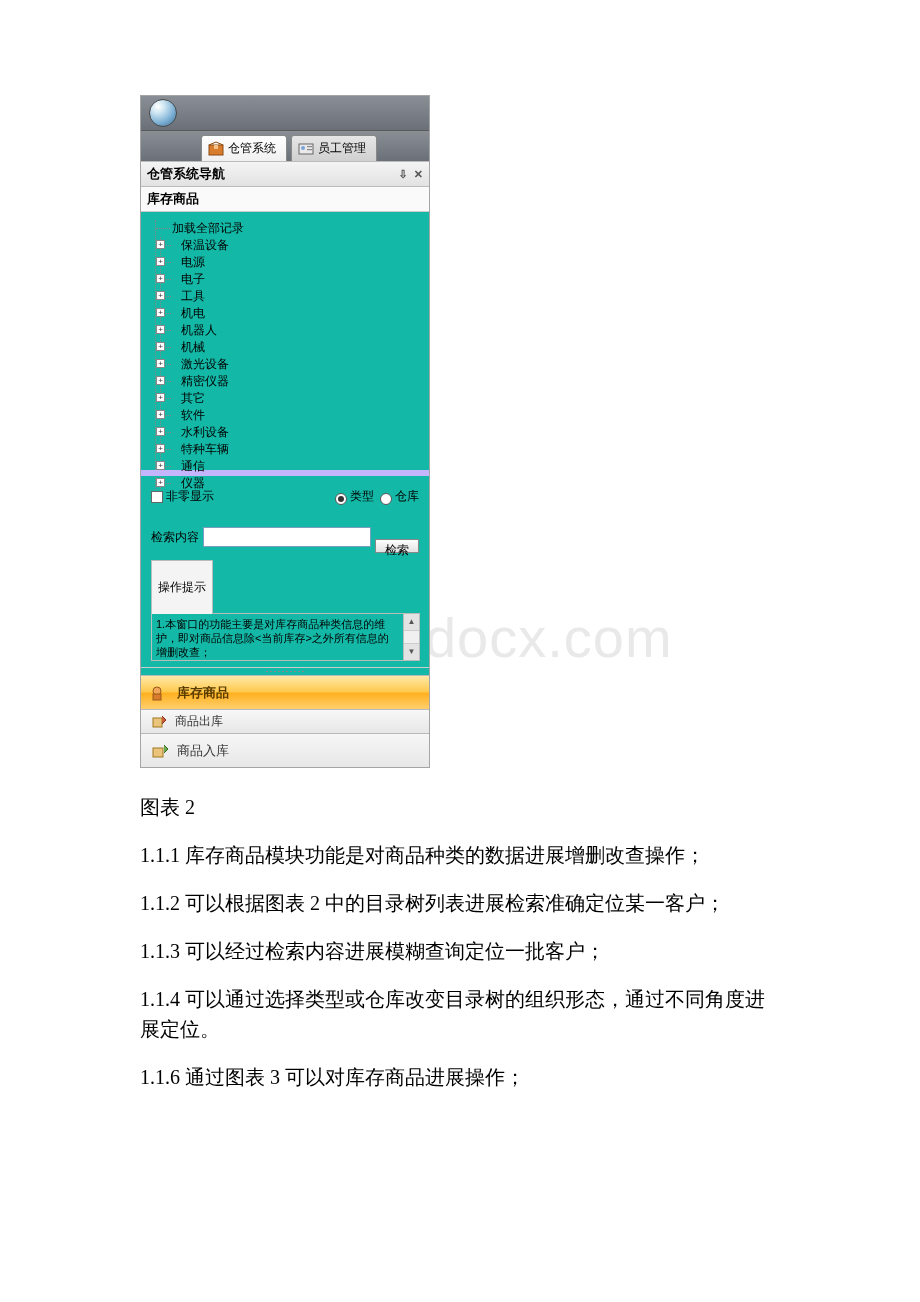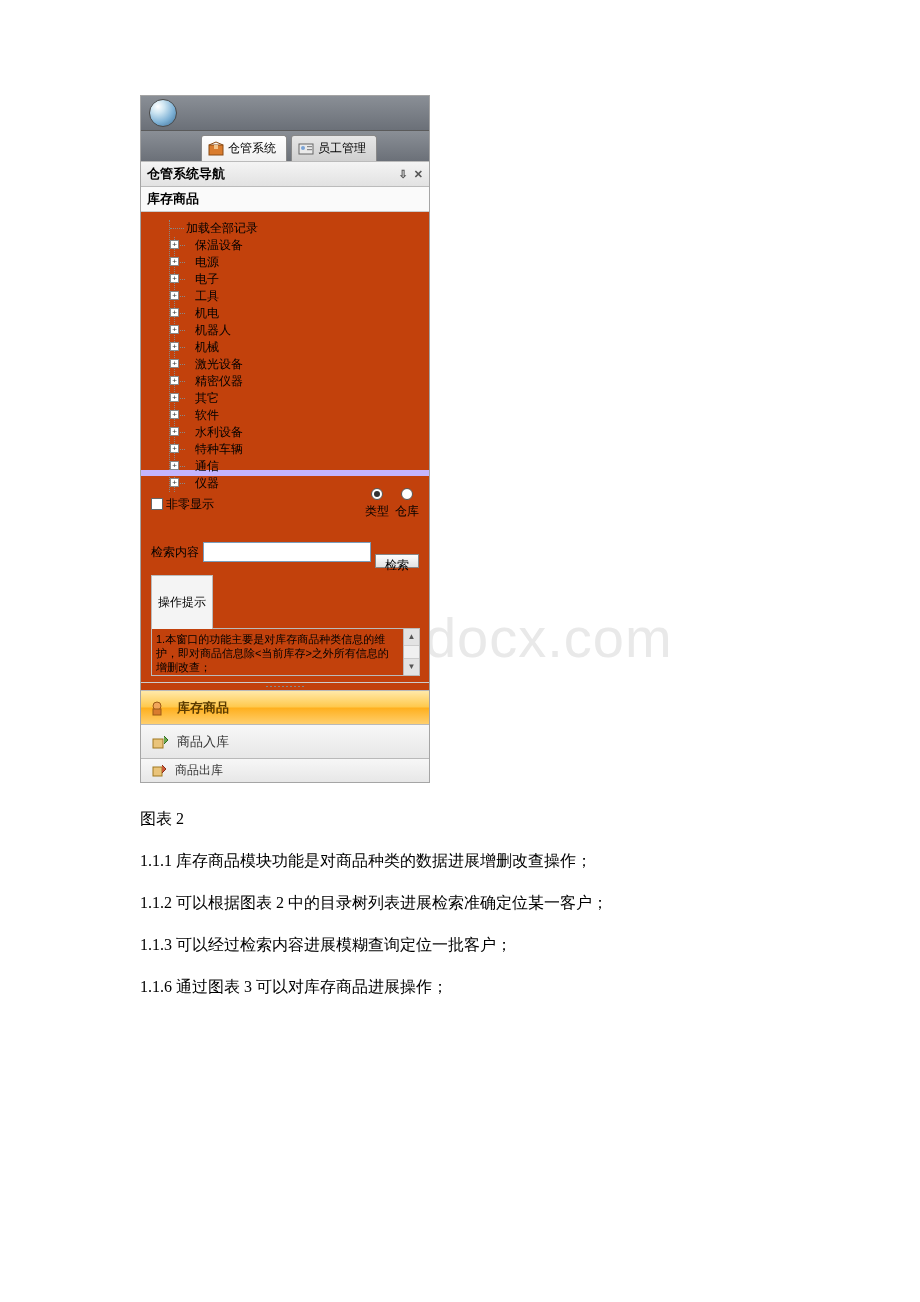--- a/index.html
+++ b/index.html
@@ -9,21 +9,21 @@
     background: #ffffff;
     font-family: "Microsoft YaHei", "SimSun", Arial, sans-serif;
     position: relative;
   }
   .page-wrap {
     padding: 95px 140px 0 140px;
   }
   .app-window {
     width: 290px;
     border: 1px solid #a5a5a5;
-    background: #c2410c;
+    background: #14b8a6;
     position: relative;
   }
   .ribbon-top {
     height: 35px;
     background: linear-gradient(#8a8f96, #6b7078);
     position: relative;
     border-bottom: 1px solid #5a5a5a;
   }
   .orb {
     position: absolute;
@@ -87,21 +87,21 @@
     font-size: 12px;
     line-height: 17px;
     height: 258px;
   }
   .tree-root {
     list-style: none;
   }
   .tree-top {
     border-left: 1px dotted #888;
     padding-left: 0;
-    margin-left: 14px;
+    margin-left: 0;
   }
   .tree-top-item {
     padding-left: 16px;
     position: relative;
   }
   .tree-top-item::before {
     content: "";
     position: absolute;
     left: 0; top: 8px;
     width: 14px;
@@ -143,21 +143,21 @@
     gap: 6px;
     font-size: 12px;
   }
   .chk {
     display: flex; align-items: center; gap: 3px;
   }
   .chkbox {
     width: 12px; height: 12px; border: 1px solid #666; background: #fff;
   }
   .radio {
-    display: flex; align-items: center; gap: 3px; flex-direction: column;
+    display: flex; align-items: flex-end; gap: 3px;
   }
   .rcircle {
     width: 12px; height: 12px; border: 1px solid #555; border-radius: 50%; background: #fff; position: relative;
   }
   .rcircle.checked::after {
     content: ""; position: absolute; top: 2px; left: 2px; width: 6px; height: 6px; border-radius: 50%; background: #333;
   }
   .search-row {
     padding: 4px 10px 6px 10px;
     display: flex;
@@ -252,21 +252,21 @@
     font-size: 56px;
     color: #e9e9e9;
     font-family: Arial, sans-serif;
     letter-spacing: 1px;
     pointer-events: none;
     user-select: none;
     z-index: 0;
   }
   .doc-text {
     margin-top: 24px;
-    font-size: 16px;
+    font-size: 20px;
     line-height: 1.5;
     color: #000;
     font-family: "SimSun", serif;
     position: relative;
     z-index: 1;
   }
   .doc-text p {
     margin-bottom: 18px;
   }
 </style>
@@ -379,41 +379,42 @@
 
     <div class="nav-bar-item active">
       <span class="nav-icon">
         <svg viewBox="0 0 18 18">
             <circle cx="6" cy="7" r="4" fill="#f2a65a" stroke="#9c5a17"></circle>
             <rect x="2" y="10" width="8" height="6" fill="#d97c2e" stroke="#9c5a17"></rect>
           </svg>
       </span>
       <span>库存商品</span>
     </div>
+    <div class="nav-bar-item inactive last">
+      <span class="nav-icon" style="width:16px;height:16px">
+        <svg viewBox="0 0 16 16">
+            <rect x="2" y="4" width="9" height="9" fill="#eac47a" stroke="#a07820"></rect>
+            <path d="M11 2 L15 6 L11 10" fill="#cc5b3a" stroke="#8a2e17"></path>
+          </svg>
+      </span>
+      <span>商品出库</span>
+    </div>
     <div class="nav-bar-item inactive">
       <span class="nav-icon">
         <svg viewBox="0 0 18 18">
             <rect x="2" y="6" width="10" height="9" fill="#eac47a" stroke="#a07820"></rect>
             <path d="M13 3 L17 7 L13 11" fill="#6aa84f" stroke="#2f6b1c"></path>
           </svg>
       </span>
       <span>商品入库</span>
     </div>
-    <div class="nav-bar-item inactive last">
-      <span class="nav-icon" style="width:16px;height:16px">
-        <svg viewBox="0 0 16 16">
-            <rect x="2" y="4" width="9" height="9" fill="#eac47a" stroke="#a07820"></rect>
-            <path d="M11 2 L15 6 L11 10" fill="#cc5b3a" stroke="#8a2e17"></path>
-          </svg>
-      </span>
-      <span>商品出库</span>
-    </div>
   </div>
 
   <div class="doc-text">
     <p>图表 2</p>
     <p>1.1.1 库存商品模块功能是对商品种类的数据进展增删改查操作；</p>
     <p>1.1.2 可以根据图表 2 中的目录树列表进展检索准确定位某一客户；</p>
     <p>1.1.3 可以经过检索内容进展模糊查询定位一批客户；</p>
+    <p>1.1.4 可以通过选择类型或仓库改变目录树的组织形态，通过不同角度进展定位。</p>
     <p>1.1.6 通过图表 3 可以对库存商品进展操作；</p>
   </div>
 
 </div>
 
 </body></html>

